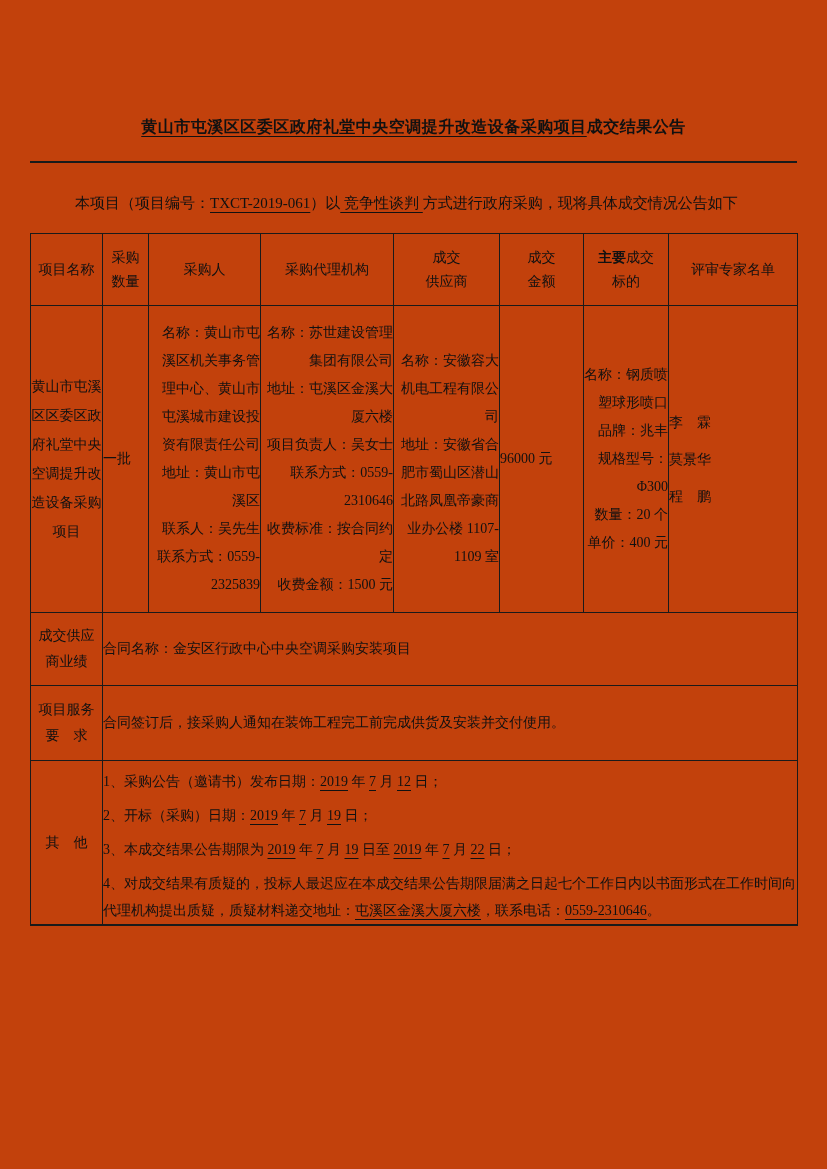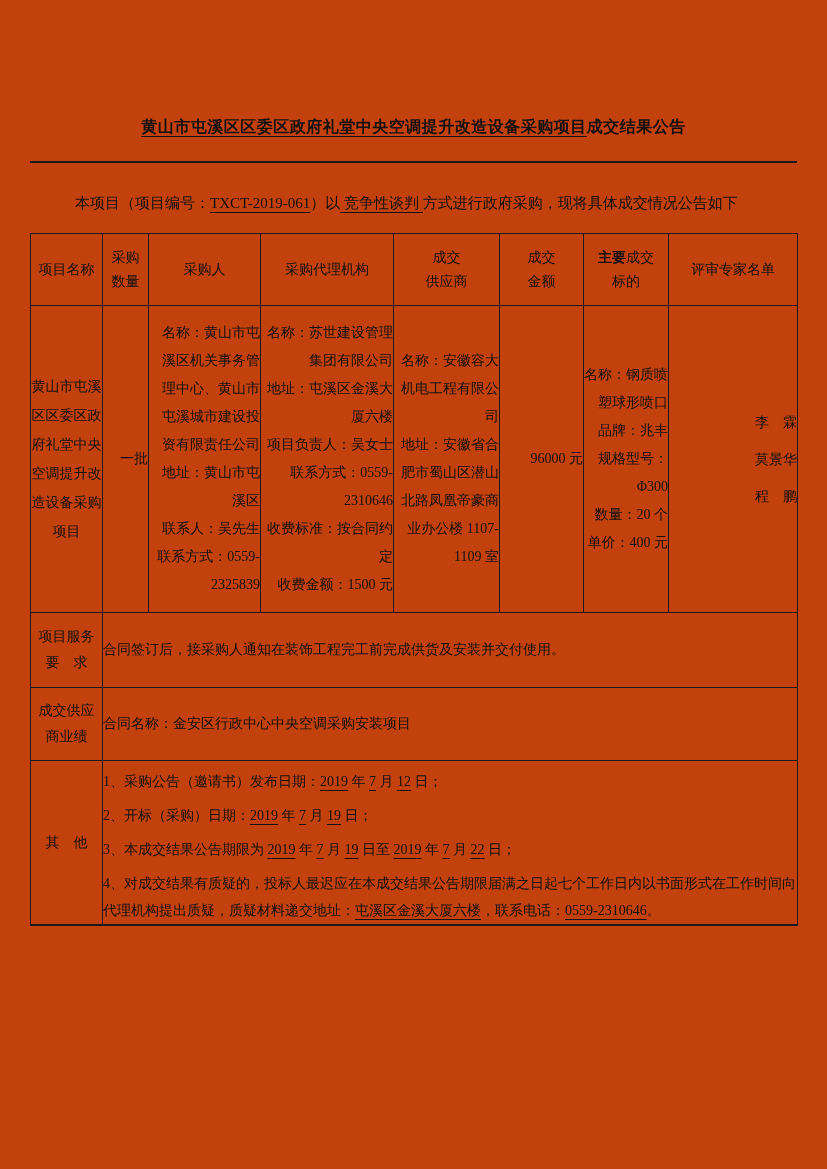--- a/index.html
+++ b/index.html
@@ -24,27 +24,27 @@
     border-collapse:collapse;table-layout:fixed;
     font-size:14px;color:#111;
   }
   table.results td,table.results th{
     border:1px solid #1a1a1a;padding:0;font-weight:normal;
     vertical-align:middle;overflow:hidden;
   }
   table.results tr.last-row td{border-bottom:2px solid #1a1a1a;}
   th.hcell{text-align:center;line-height:24px;}
   .b{font-weight:bold;}
-  td.center{text-align:right;}
+  td.center{text-align:left;}
   td.fields{vertical-align:top;text-align:right;padding:5px 6px 0 6px;}
   td.fields p{margin:0;line-height:28px;word-break:break-word;}
   td.fields-mid{vertical-align:middle;text-align:right;padding:0 6px;}
   td.fields-mid p{margin:0;line-height:28px;word-break:break-word;}
   td.projname{text-align:center;padding:0 7px;line-height:29px;}
-  td.experts{text-align:right;line-height:37px;}
+  td.experts{text-align:left;line-height:37px;}
   td.rowlabel{text-align:center;line-height:26px;}
   td.rowcontent{text-align:left;padding:0 30px 0 12px;}
   .opt{display:inline-block;margin-right:38px;}
   .opt:last-child{margin-right:0;}
   td.othercell{vertical-align:middle;text-align:left;padding:4px 28px 4px 11px;}
   .other-item{line-height:27px;word-break:break-word;margin-top:7px;}
   .other-item .u,.rich .u{text-decoration:underline;text-underline-offset:4px;}
 </style>
 </head>
 <body>
@@ -123,34 +123,34 @@
         <p>单价：400 元</p>
       </td>
       <td class="experts">
         <div>李　霖</div>
         <div>莫景华</div>
         <div>程　鹏</div>
       </td>
     </tr>
 
 
+    <tr style="height:73px">
+      <td class="rowlabel">
+        <div>成交供应</div>
+        <div>商业绩</div>
+      </td>
+      <td class="rowcontent" colspan="7">合同名称：金安区行政中心中央空调采购安装项目</td>
+    </tr>
+
     <tr style="height:75px">
       <td class="rowlabel">
         <div>项目服务</div>
         <div>要　求</div>
       </td>
       <td class="rowcontent" colspan="7">合同签订后，接采购人通知在装饰工程完工前完成供货及安装并交付使用。</td>
-    </tr>
-
-    <tr style="height:73px">
-      <td class="rowlabel">
-        <div>成交供应</div>
-        <div>商业绩</div>
-      </td>
-      <td class="rowcontent" colspan="7">合同名称：金安区行政中心中央空调采购安装项目</td>
     </tr>
 
     <tr style="height:138px" class="last-row">
       <td class="rowlabel">其　他</td>
       <td class="othercell" colspan="7">
         <div class="other-item"><span>1、采购公告（邀请书）发布日期：</span><span class="u">2019</span><span> 年 </span><span class="u">7</span><span> 月 </span><span class="u">12</span><span> 日；</span></div>
         <div class="other-item"><span>2、开标（采购）日期：</span><span class="u">2019</span><span> 年 </span><span class="u">7</span><span> 月 </span><span class="u">19</span><span> 日；</span></div>
         <div class="other-item"><span>3、本成交结果公告期限为 </span><span class="u">2019</span><span> 年 </span><span class="u">7</span><span> 月 </span><span class="u">19</span><span> 日至 </span><span class="u">2019</span><span> 年 </span><span class="u">7</span><span> 月 </span><span class="u">22</span><span> 日；</span></div>
         <div class="other-item"><span>4、对成交结果有质疑的，投标人最迟应在本成交结果公告期限届满之日起七个工作日内以书面形式在工作时间向代理机构提出质疑，质疑材料递交地址：</span><span class="u">屯溪区金溪大厦六楼</span><span>，联系电话：</span><span class="u">0559-2310646</span><span>。</span></div>
       </td>

